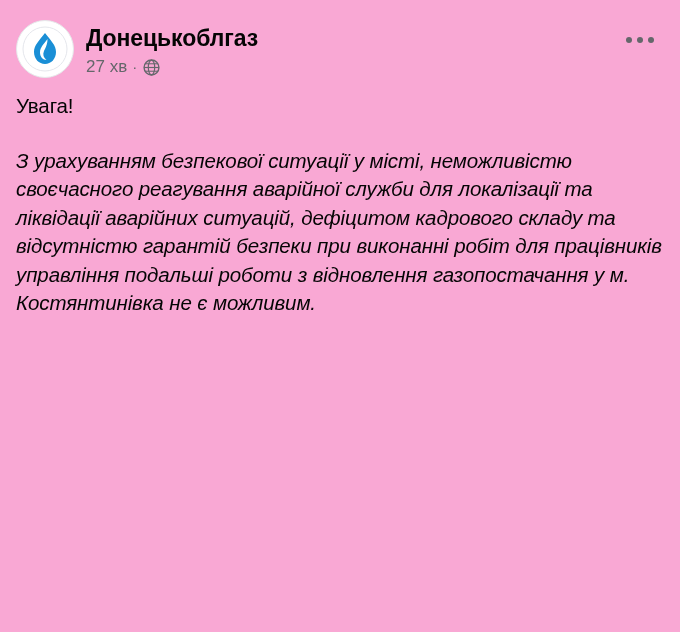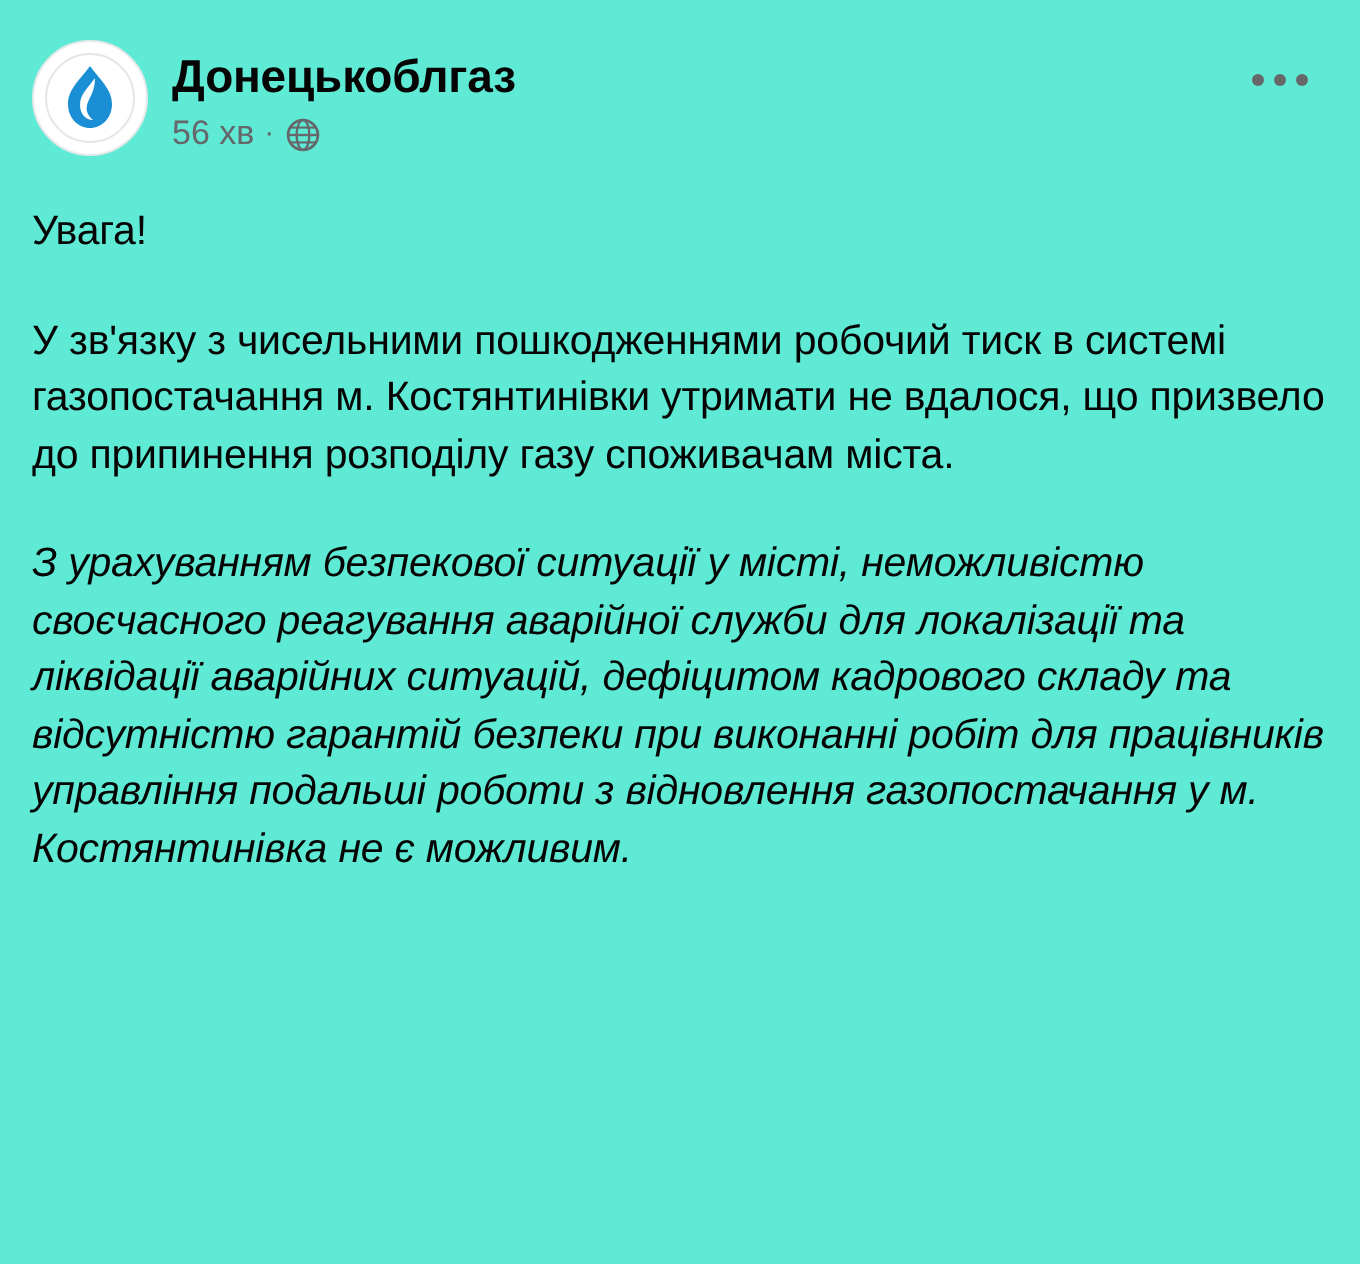--- a/index.html
+++ b/index.html
@@ -13,21 +13,21 @@
     font-family: "Liberation Sans", sans-serif;
     color: #050505;
     overflow: hidden;
   }
 
   .post {
     width: 680px;
     height: 632px;
     box-sizing: border-box;
     padding: 16px 16px 0 16px;
-    background: #5eead4;
+    background: #f9a8d4;
   }
 
   
   .post-header {
     display: flex;
     align-items: flex-start;
     padding: 4px 0 0 0;
     position: relative;
   }
 
@@ -102,21 +102,21 @@
     width: 6px;
     height: 6px;
     border-radius: 50%;
     background: #65676b;
     margin: 0 2.5px;
     display: inline-block;
   }
 
   
   .post-body {
-    margin-top: 24px;
+    margin-top: 14px;
     font-size: 20.5px;
     line-height: 28.5px;
     color: #050505;
     letter-spacing: -0.1px;
   }
 
   .post-body p {
     margin: 0 0 26px 0;
   }
   .post-body p:last-child {
@@ -137,21 +137,21 @@
           <circle cx="23" cy="23" r="22" fill="#ffffff" stroke="#e4e6eb" stroke-width="1"></circle>
           <path d="M23 7 C 17 15, 12 19, 12 26 C 12 33, 17 38, 23 38 C 29 38, 34 33, 34 26 C 34 19, 29 15, 23 7 Z" fill="#1a8fd6"></path>
           <path d="M25.5 13 C 22 18, 18 21, 18 26.5 C 18 31, 21 34, 24.5 34 C 21.5 31.5, 20.5 28.5, 22 25 C 23 22.5, 25.5 19, 25.5 13 Z" fill="#ffffff"></path>
         </svg>
       </span>
     </div>
 
     <div class="header-text">
       <div class="page-name">Донецькоблгаз</div>
       <div class="meta-row">
-        <span>56 хв</span>
+        <span>27 хв</span>
         <span class="meta-dot">·</span>
         <span class="globe-icon">
           <svg width="17" height="17" viewBox="0 0 16 16" aria-hidden="true">
             <circle cx="8" cy="8" r="7" fill="none" stroke="#65676b" stroke-width="1.3"></circle>
             <ellipse cx="8" cy="8" rx="3" ry="7" fill="none" stroke="#65676b" stroke-width="1.1"></ellipse>
             <line x1="1" y1="8" x2="15" y2="8" stroke="#65676b" stroke-width="1.1"></line>
             <line x1="2" y1="4.5" x2="14" y2="4.5" stroke="#65676b" stroke-width="1"></line>
             <line x1="2" y1="11.5" x2="14" y2="11.5" stroke="#65676b" stroke-width="1"></line>
           </svg>
         </span>
@@ -161,17 +161,16 @@
     <div class="more-button">
       <span class="dot"></span>
       <span class="dot"></span>
       <span class="dot"></span>
     </div>
 
   </div>
 
   <div class="post-body">
     <p>Увага!</p>
-    <p>У зв'язку з чисельними пошкодженнями робочий тиск в системі газопостачання м. Костянтинівки утримати не вдалося, що призвело до припинення розподілу газу споживачам міста.</p>
     <p>З урахуванням безпекової ситуації у місті, неможливістю своєчасного реагування аварійної служби для локалізації та ліквідації аварійних ситуацій, дефіцитом кадрового складу та відсутністю гарантій безпеки при виконанні робіт для працівників управління подальші роботи з відновлення газопостачання у м. Костянтинівка не є можливим.</p>
   </div>
 
 </div>
 
 </body></html>

